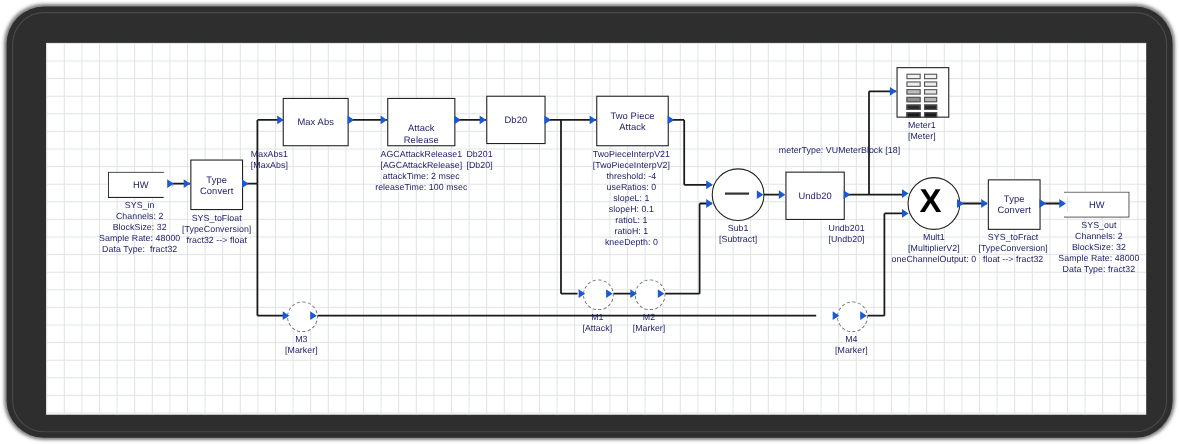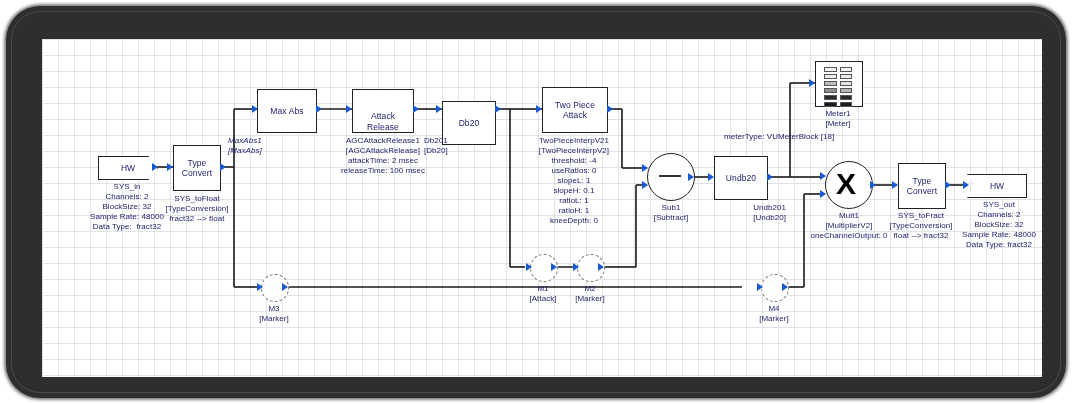--- a/index.html
+++ b/index.html
@@ -150,39 +150,39 @@
 [TypeConversion]
 fract32 --&gt; float</div>
       </div>
 
       <div class="node">
         <div class="box" style="left:215px;top:50px;width:58px;height:42px;">
           <span>Max Abs</span>
         </div>
         <div class="port" style="left:210px;top:66px;"></div>
         <div class="port" style="left:274px;top:66px;"></div>
-        <div class="cap" style="left:186px;top:97px;width:116px;text-align:left;padding-left:0;font-style:italic;">MaxAbs1
+        <div class="cap" style="left:186px;top:97px;width:116px;text-align:left;padding-left:0;">MaxAbs1
 [MaxAbs]</div>
       </div>
 
       <div class="node">
         <div class="box" style="left:310px;top:50px;width:60px;height:42px;align-items:flex-end;">
           <span style="white-space:pre-line">Attack
 Release</span>
         </div>
         <div class="port" style="left:304px;top:66px;"></div>
         <div class="port" style="left:371px;top:66px;"></div>
         <div class="cap" style="left:268px;top:97px;width:146px;">AGCAttackRelease1
 [AGCAttackRelease]
 attackTime: 2 msec
 releaseTime: 100 msec</div>
       </div>
 
       <div class="node">
-        <div class="box" style="left:400px;top:62px;width:52px;height:42px;">
+        <div class="box" style="left:400px;top:48px;width:52px;height:42px;">
           <span>Db20</span>
         </div>
         <div class="port" style="left:394px;top:66px;"></div>
         <div class="port" style="left:453px;top:66px;"></div>
         <div class="cap" style="left:382px;top:97px;width:90px;text-align:left;">Db201
 [Db20]</div>
       </div>
 
       <div class="node">
         <div class="box" style="left:500px;top:48px;width:64px;height:44px;">
@@ -234,21 +234,21 @@
           <i style="background:#8f8f8f"></i>
             <i style="background:#b5b5b5"></i>
           <i style="background:#2a2a2a"></i>
             <i style="background:#2a2a2a"></i>
           <i style="background:#1a1a1a"></i>
             <i style="background:#1a1a1a"></i>
         </div>
         <div class="port" style="left:767px;top:40px;"></div>
         <div class="cap" style="left:756px;top:70px;width:80px;">Meter1
 [Meter]</div>
-        <div class="cap" style="left:666px;top:93px;width:260px;text-align:left;margin-left:16px;">meterType: VUMeterBlock [18]</div>
+        <div class="cap" style="left:666px;top:93px;width:260px;text-align:left;">meterType: VUMeterBlock [18]</div>
       </div>
 
       <div class="node">
         <div class="circ" style="left:783px;top:122px;width:46px;height:46px;"></div>
         <div class="xglyph" style="left:794px;top:130px;">X</div>
         <div class="port" style="left:778px;top:133px;"></div>
         <div class="port" style="left:778px;top:151px;"></div>
         <div class="port" style="left:828px;top:142px;"></div>
         <div class="cap" style="left:742px;top:172px;width:130px;">Mult1
 [MultiplierV2]

